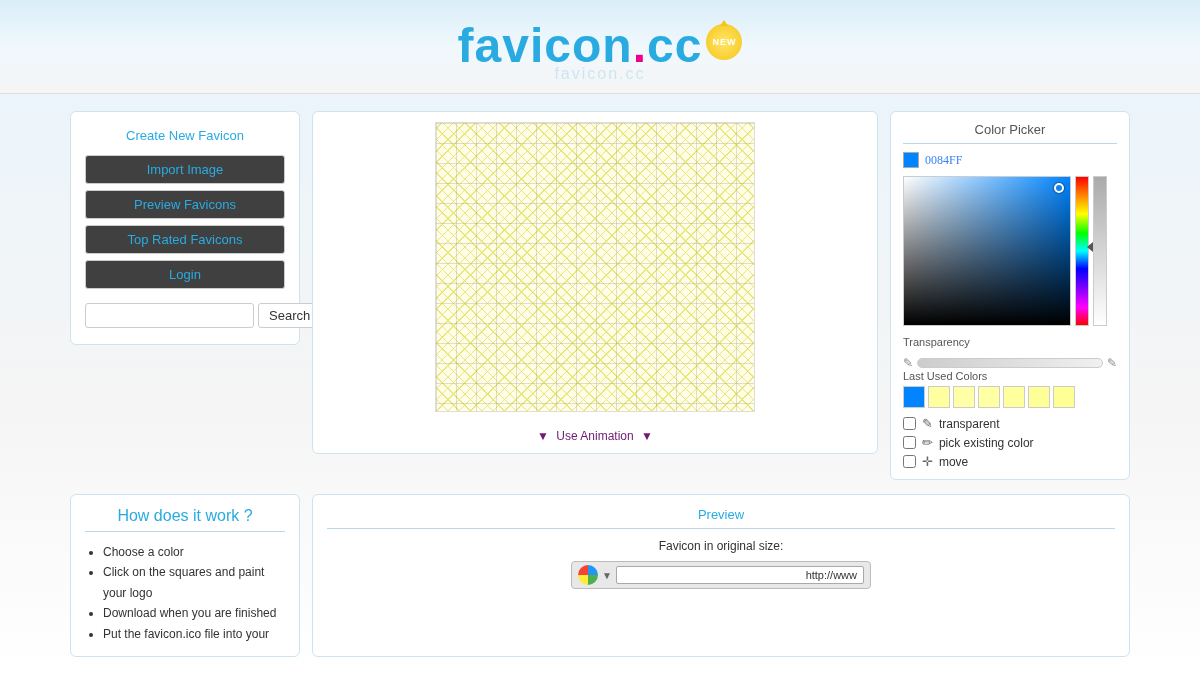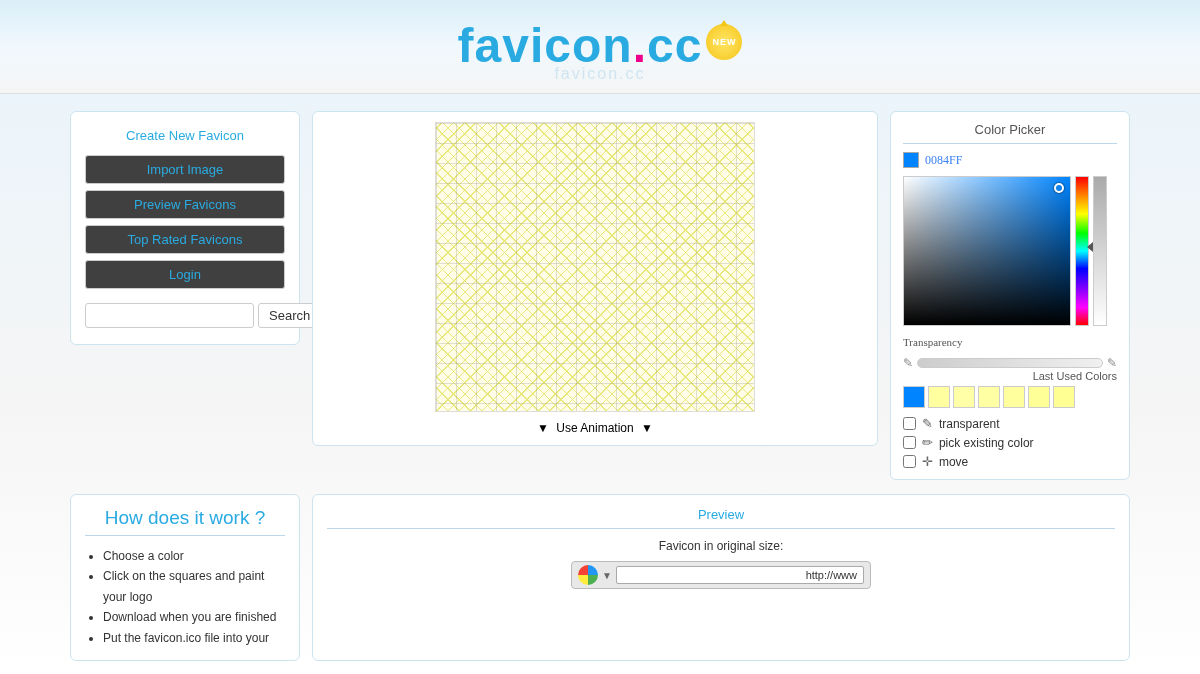--- a/index.html
+++ b/index.html
@@ -155,22 +155,22 @@
     .favicon-grid::after {
       content: '';
       position: absolute;
       top: 0; left: 0; right: 0; bottom: 0;
       background-image:
         linear-gradient(to right, rgba(150,150,150,0.3) 1px, transparent 1px),
         linear-gradient(to bottom, rgba(150,150,150,0.3) 1px, transparent 1px);
       background-size: 20px 20px;
     }
     .animation-bar {
-      margin-top: 6px;
-      color: #000000;
+      margin-top: 14px;
+      color: #701a75;
       font-size: 12px;
       cursor: pointer;
     }
     .animation-bar span { margin: 0 2px; }
 
     
     .color-panel {
       width: 240px;
       flex-shrink: 0;
     }
@@ -269,42 +269,40 @@
     .transparency-row {
       display: flex;
       align-items: center;
       gap: 6px;
       margin-bottom: 8px;
     }
     .transparency-label {
       font-size: 11px;
       color: #555;
       flex-shrink: 0;
-      font-family: Liberation Serif, serif;
     }
     .transparency-slider-container {
       flex: 1;
       display: flex;
       align-items: center;
       gap: 4px;
     }
     .transparency-icon {
       color: #888;
       font-size: 12px;
     }
     .transparency-track {
       flex: 1;
       height: 10px;
       background: linear-gradient(to right, #ccc, #f0f0f0);
       border-radius: 5px;
       border: 1px solid #ccc;
     }
     .last-colors-row {
       margin-bottom: 8px;
-      text-align: right;
     }
     .last-colors-label {
       font-size: 11px;
       color: #555;
       margin-bottom: 4px;
     }
     .color-swatches {
       display: flex;
       gap: 3px;
       align-items: center;
@@ -351,21 +349,21 @@
       width: 230px;
       flex-shrink: 0;
       background: #fff;
       border: 1px solid #cce4f0;
       border-radius: 6px;
       padding: 12px 14px;
     }
     .how-title {
       text-align: center;
       color: #29abe2;
-      font-size: 19px;
+      font-size: 16px;
       margin-bottom: 10px;
       border-bottom: 1px solid #b8d8ea;
       padding-bottom: 6px;
     }
     .how-list {
       list-style: disc;
       padding-left: 18px;
       font-size: 12px;
       color: #333;
       line-height: 1.7;

